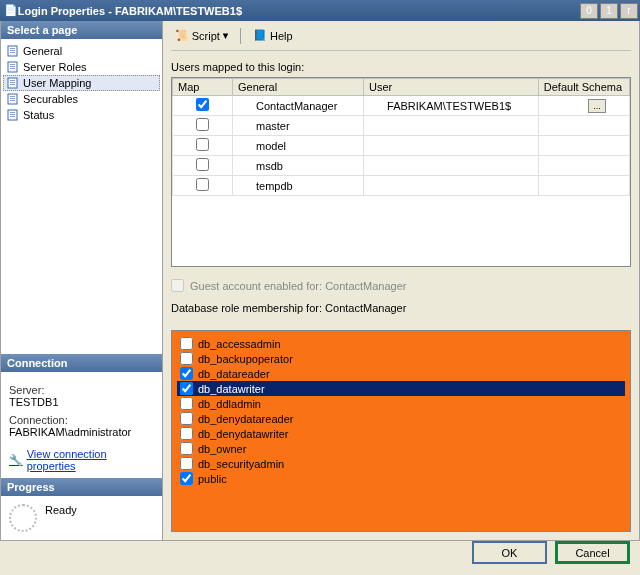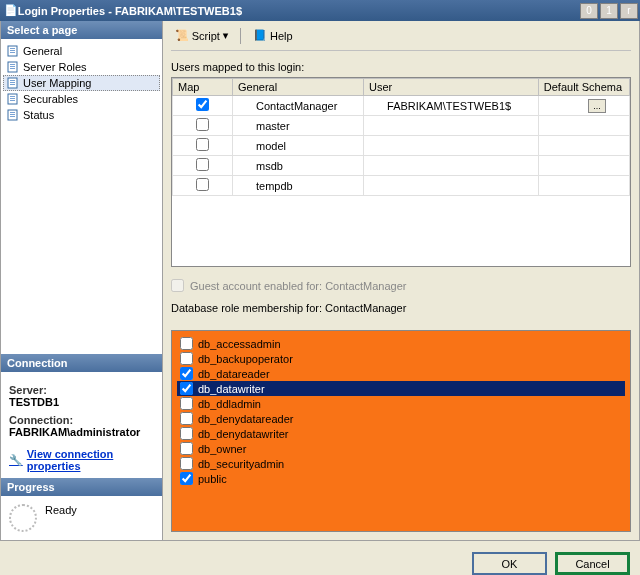--- a/index.html
+++ b/index.html
@@ -9,41 +9,41 @@
 .tb-btns { display: flex; gap: 2px; }
 .tb-btn { width: 18px; height: 16px; background: #d4d0c8; border: 1px solid #808080; display: flex; align-items: center; justify-content: center; font-family: Marlett, sans-serif; font-size: 10px; }
 .main { display: flex; height: 520px; border: 1px solid #a0a0a0; border-top: none; }
 .sidebar { width: 162px; background: #fff; border-right: 1px solid #a0a0a0; display: flex; flex-direction: column; }
 .sect-hdr { background: linear-gradient(#6e8fb8, #4a6f9e); color: #fff; padding: 3px 6px; font-weight: bold; }
 .pages { padding: 4px 2px; }
 .page-item { padding: 2px 4px; display: flex; align-items: flex-end; gap: 4px; cursor: default; }
 .page-item.sel { background: #e0e8f5; border: 1px dotted #888; padding: 1px 3px; }
 .pg-icon { width: 12px; height: 12px; display: inline-block; }
 .pg-icon svg { width: 12px; height: 12px; }
-.conn { padding: 6px 8px; font-size: 11px; font-weight: bold; }
+.conn { padding: 6px 8px; font-size: 11px; }
 .conn .lbl { margin-top: 6px; color: #333; }
 .conn .val { margin-bottom: 4px; }
 .conn a { color: #0033cc; text-decoration: underline; display: inline-flex; align-items: center; gap: 4px; margin-top: 6px; }
 .progress { padding: 8px; display: flex; align-items: flex-start; gap: 8px; }
 .prog-circle { width: 28px; height: 28px; border: 2px dotted #bbb; border-radius: 50%; }
 .content { flex: 1; background: #ece9d8; padding: 4px 8px 8px 8px; display: flex; flex-direction: column; }
 .toolbar { display: flex; align-items: center; gap: 4px; padding: 2px 0 6px 0; border-bottom: 1px solid #c0c0c0; }
 .tool-btn { display: flex; align-items: center; gap: 3px; padding: 2px 4px; cursor: default; }
 .tool-sep { width: 1px; height: 16px; background: #a0a0a0; margin: 0 4px; }
 .lbl-main { margin: 10px 0 4px 0; }
 .table-wrap { border: 1px solid #888; background: #fff; height: 190px; overflow: auto; }
 table { border-collapse: collapse; width: 100%; }
 th { background: #ece9d8; border: 1px solid #c0c0c0; padding: 2px 5px; text-align: left; font-weight: normal; }
 td { border: 1px solid #e0e0e0; padding: 2px 23px; }
 td.chk { text-align: center; width: 42px; }
 .chk-guest { margin: 12px 0 0 0; display: flex; align-items: center; gap: 6px; color: #888; }
 .roles-wrap { border: 1px solid #888; background: #f97316; flex: 1; margin-top: 12px; padding: 5px; overflow: auto; }
 .role-item { display: flex; align-items: center; gap: 5px; padding: 1px 3px; }
 .role-item.sel { background: #0a246a; color: #fff; }
-.footer { height: 34px; display: flex; justify-content: flex-end; align-items: flex-end; gap: 8px; padding: 0 10px; }
+.footer { height: 34px; display: flex; justify-content: flex-end; align-items: flex-start; gap: 8px; padding: 0 10px; }
 .btn { width: 75px; height: 23px; background: #ece9d8; border: 3px solid #15803d; cursor: default; }
 .btn.def { border: 2px solid #4a6f9e; }
 .spacer { flex: 1; }
 .ellipsis-btn { width: 18px; height: 14px; font-size: 9px; text-align: center; border: 1px solid #888; background: #ece9d8; display: inline-block; line-height: 12px; }
 </style>
 </head>
 <body>
 
 <div class="titlebar">
   <span>📄</span>

